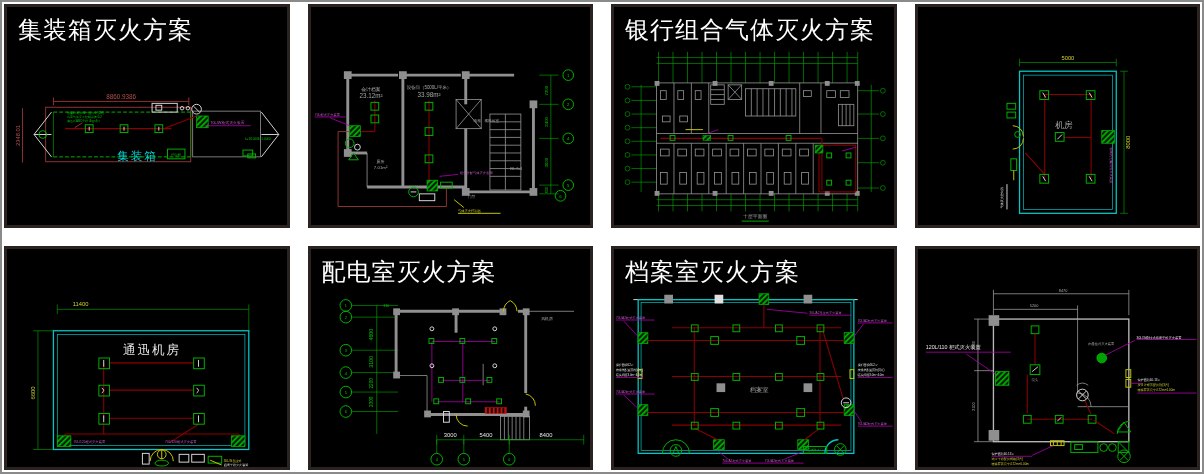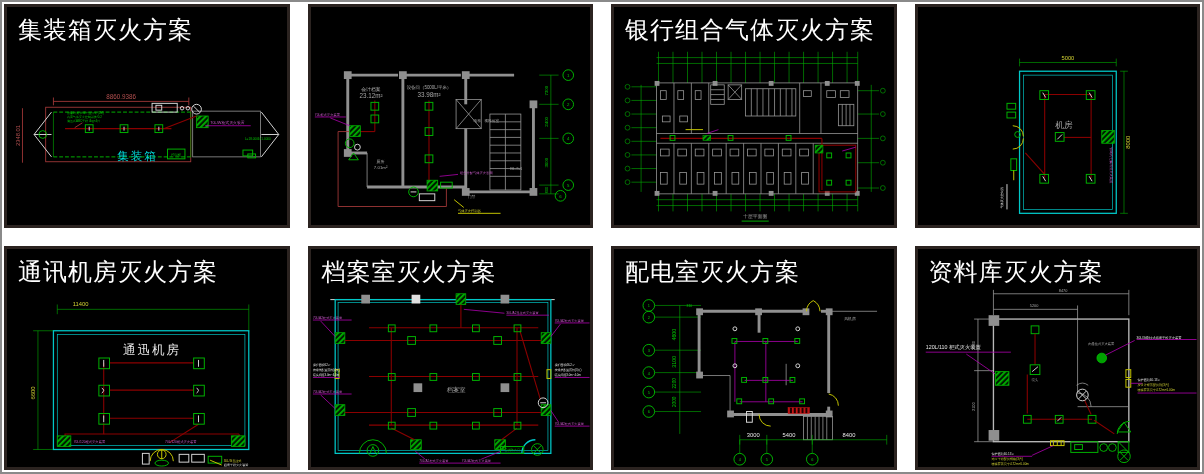--- a/index.html
+++ b/index.html
@@ -448,21 +448,20 @@
         <line x1="99" y1="168" x2="99" y2="178" class="sy" stroke-width=".6"></line>
       </g>
       <g>
         <text x="88" y="196" font-size="3.2" text-anchor="middle" class="tw" transform="rotate(-90 88 196)">气体灭火控制器</text>
         <line x1="92" y1="182" x2="92" y2="208" class="sw" stroke-width=".5"></line>
       </g>
     </svg>
   </div>
 
   <div class="panel">
-    <div class="ptitle">通讯机房灭火方案</div>
     <svg viewBox="0 0 289 224" preserveAspectRatio="none">
       <g>
         <line x1="52" y1="62" x2="250" y2="62" class="sgt"></line>
         <line x1="52" y1="57" x2="52" y2="67" class="sgt"></line>
           <line x1="250" y1="57" x2="250" y2="85" class="sgt"></line>
         <text x="68" y="59" font-size="6" class="ty">11400</text>
         <line x1="32" y1="84" x2="32" y2="206" class="sgt"></line>
         <line x1="27" y1="84" x2="48" y2="84" class="sgt"></line>
           <line x1="27" y1="206" x2="48" y2="206" class="sgt"></line>
         <text x="29" y="148" font-size="6" text-anchor="middle" class="ty" transform="rotate(-90 29 148)">6600</text>
@@ -506,20 +505,132 @@
         <path d="M148,218 a12,12 0 0 1 12,-12" class="sy" stroke-width=".8"></path>
         <path d="M172,218 a12,12 0 0 0 -12,-12" class="sy" stroke-width=".8"></path>
         <ellipse cx="160" cy="220" rx="7" ry="3" class="sg" stroke-width=".8"></ellipse>
         <rect x="178" y="211" width="10" height="8" class="sw" stroke-width=".7"></rect>
         <rect x="191" y="211" width="13" height="8" class="sw" stroke-width=".7"></rect>
         <rect x="208" y="213" width="14" height="7" class="sg" stroke-width=".8"></rect>
         <rect x="140" y="210" width="7" height="11" class="sw" stroke-width=".7"></rect>
         <line x1="210" y1="217" x2="222" y2="222" class="sy" stroke-width=".6"></line>
         <text x="224" y="219" font-size="3.2" class="ty">30L/3t悬挂式</text>
         <text x="224" y="223" font-size="3.2" class="tw">超细干粉灭火装置</text>
+      </g>
+    </svg>
+  </div>
+
+  <div class="panel">
+    <div class="ptitle">配电室灭火方案</div>
+    <svg viewBox="0 0 289 224" preserveAspectRatio="none">
+      <g>
+        <circle cx="36" cy="58" r="6" class="sg" stroke-width=".9"></circle>
+          <circle cx="36" cy="70" r="6" class="sg" stroke-width=".9"></circle>
+        <circle cx="36" cy="104" r="6" class="sg" stroke-width=".9"></circle>
+          <circle cx="36" cy="127" r="6" class="sg" stroke-width=".9"></circle>
+        <circle cx="36" cy="147" r="6" class="sg" stroke-width=".9"></circle>
+          <circle cx="36" cy="167" r="6" class="sg" stroke-width=".9"></circle>
+        <text x="36" y="60" font-size="4" text-anchor="middle" class="tg">1</text>
+        <text x="36" y="72" font-size="4" text-anchor="middle" class="tg">2</text>
+        <text x="36" y="106" font-size="4" text-anchor="middle" class="tg">3</text>
+        <text x="36" y="129" font-size="4" text-anchor="middle" class="tg">4</text>
+        <text x="36" y="149" font-size="4" text-anchor="middle" class="tg">5</text>
+        <text x="36" y="169" font-size="4" text-anchor="middle" class="tg">6</text>
+        <line x1="42" y1="58" x2="90" y2="58" class="sgt"></line>
+          <line x1="42" y1="70" x2="90" y2="70" class="sgt"></line>
+        <line x1="42" y1="104" x2="90" y2="104" class="sgt"></line>
+          <line x1="42" y1="127" x2="90" y2="127" class="sgt"></line>
+        <line x1="42" y1="147" x2="90" y2="147" class="sgt"></line>
+          <line x1="42" y1="167" x2="90" y2="167" class="sgt"></line>
+      </g>
+      <g>
+        <line x1="68" y1="58" x2="68" y2="190" class="sgt"></line>
+        <text x="75" y="60" font-size="3.5" class="tg">310</text>
+        <text x="64" y="88" font-size="5.5" text-anchor="middle" class="tg" transform="rotate(-90 64 88)">4600</text>
+        <text x="64" y="116" font-size="5.5" text-anchor="middle" class="tg" transform="rotate(-90 64 116)">3100</text>
+        <text x="64" y="138" font-size="4.8" text-anchor="middle" class="tg" transform="rotate(-90 64 138)">2200</text>
+        <text x="64" y="157" font-size="4.8" text-anchor="middle" class="tg" transform="rotate(-90 64 157)">2000</text>
+      </g>
+      <g>
+        <line x1="88" y1="64" x2="198" y2="64" class="swall"></line>
+        <line x1="214" y1="64" x2="224" y2="64" class="swall"></line>
+        <line x1="224" y1="64" x2="272" y2="64" class="swt"></line>
+        <line x1="222" y1="64" x2="222" y2="148" class="swall" stroke-width="2.4"></line>
+        <line x1="222" y1="162" x2="222" y2="170" class="swall" stroke-width="2.4"></line>
+        <line x1="120" y1="170" x2="222" y2="170" class="swall" stroke-width="2.4"></line>
+        <line x1="88" y1="64" x2="88" y2="130" class="swall"></line>
+        <line x1="88" y1="130" x2="120" y2="130" class="swt" stroke-width="1.4"></line>
+        <line x1="120" y1="130" x2="120" y2="170" class="swt" stroke-width="1.4"></line>
+        <line x1="150" y1="64" x2="150" y2="86" class="swall" stroke-width="2.2"></line>
+        <line x1="178" y1="118" x2="178" y2="140" class="swt" stroke-width="1.4"></line>
+        <rect x="85" y="61" width="7" height="7" class="fcol"></rect>
+          <rect x="146" y="61" width="7" height="7" class="fcol"></rect>
+        <rect x="195" y="61" width="7" height="7" class="fcol"></rect>
+          <rect x="219" y="61" width="7" height="7" class="fcol"></rect>
+        <rect x="85" y="126" width="7" height="7" class="fcol"></rect>
+          <rect x="117" y="166" width="7" height="7" class="fcol"></rect>
+        <rect x="219" y="166" width="7" height="7" class="fcol"></rect>
+      </g>
+      <g>
+        <path d="M199,64 a13,13 0 0 1 7,-11" class="sy" stroke-width=".9"></path>
+        <path d="M213,64 a13,13 0 0 0 -7,-11" class="sy" stroke-width=".9"></path>
+        <path d="M222,149 a12,12 0 0 1 10,12" class="sy" stroke-width=".9"></path>
+        <path d="M150,170 a12,12 0 0 0 12,12" class="sy" stroke-width=".9"></path>
+        <rect x="137" y="167" width="6" height="11" class="sw" stroke-width=".7"></rect>
+      </g>
+      <text x="238" y="73" font-size="4" class="tgy">风机房</text>
+      <g>
+        <line x1="125" y1="95" x2="190" y2="95" class="sm"></line>
+        <line x1="157" y1="95" x2="157" y2="135" class="sm"></line>
+        <line x1="135" y1="135" x2="185" y2="135" class="sm"></line>
+        <line x1="157" y1="135" x2="157" y2="157" class="sm"></line>
+        <line x1="130" y1="157" x2="195" y2="157" class="sm"></line>
+        <line x1="125" y1="95" x2="125" y2="157" class="sm" stroke-width=".6"></line>
+        <rect x="122" y="92" width="5" height="5" class="sg" stroke-width=".9"></rect>
+        <rect x="187" y="92" width="5" height="5" class="sg" stroke-width=".9"></rect>
+        <rect x="154" y="92" width="5" height="5" class="sg" stroke-width=".9"></rect>
+        <rect x="132" y="132" width="5" height="5" class="sg" stroke-width=".9"></rect>
+        <rect x="154" y="132" width="5" height="5" class="sg" stroke-width=".9"></rect>
+        <rect x="182" y="132" width="5" height="5" class="sg" stroke-width=".9"></rect>
+        <rect x="127" y="154" width="5" height="5" class="sg" stroke-width=".9"></rect>
+        <rect x="160" y="154" width="5" height="5" class="sg" stroke-width=".9"></rect>
+        <rect x="192" y="154" width="5" height="5" class="sg" stroke-width=".9"></rect>
+        <circle cx="125" cy="82" r="2" class="sw" stroke-width=".6"></circle>
+          <circle cx="190" cy="82" r="2" class="sw" stroke-width=".6"></circle>
+        <circle cx="125" cy="120" r="2" class="sw" stroke-width=".6"></circle>
+          <circle cx="190" cy="120" r="2" class="sw" stroke-width=".6"></circle>
+      </g>
+      <rect x="180" y="163" width="22" height="6" fill="url(#hr)" stroke="#cc1414" stroke-width=".6"></rect>
+      <g class="swt" stroke-width=".7">
+        <rect x="196" y="172" width="30" height="24"></rect>
+        <line x1="200" y1="172" x2="200" y2="196"></line>
+          <line x1="204" y1="172" x2="204" y2="196"></line>
+        <line x1="208" y1="172" x2="208" y2="196"></line>
+          <line x1="212" y1="172" x2="212" y2="196"></line>
+        <line x1="216" y1="172" x2="216" y2="196"></line>
+          <line x1="220" y1="172" x2="220" y2="196"></line>
+      </g>
+      <g>
+        <line x1="130" y1="196" x2="282" y2="196" class="sgt"></line>
+        <line x1="130" y1="191" x2="130" y2="201" class="sgt"></line>
+          <line x1="158" y1="191" x2="158" y2="201" class="sgt"></line>
+        <line x1="205" y1="191" x2="205" y2="201" class="sgt"></line>
+          <line x1="282" y1="191" x2="282" y2="201" class="sgt"></line>
+        <text x="144" y="193" font-size="6" text-anchor="middle" class="tw">3000</text>
+        <text x="181" y="193" font-size="6" text-anchor="middle" class="tw">5400</text>
+        <text x="243" y="193" font-size="6" text-anchor="middle" class="tw">8400</text>
+        <line x1="130" y1="196" x2="130" y2="210" class="sgt"></line>
+          <line x1="158" y1="196" x2="158" y2="210" class="sgt"></line>
+          <line x1="205" y1="196" x2="205" y2="210" class="sgt"></line>
+        <circle cx="130" cy="216" r="6" class="sg" stroke-width=".9"></circle>
+        <circle cx="158" cy="216" r="6" class="sg" stroke-width=".9"></circle>
+        <circle cx="205" cy="216" r="6" class="sg" stroke-width=".9"></circle>
+        <text x="130" y="218" font-size="4" text-anchor="middle" class="tg">4</text>
+        <text x="158" y="218" font-size="4" text-anchor="middle" class="tg">5</text>
+        <text x="205" y="218" font-size="4" text-anchor="middle" class="tg">6</text>
       </g>
     </svg>
   </div>
 
   <div class="panel">
     <div class="ptitle">档案室灭火方案</div>
     <svg viewBox="0 0 289 224" preserveAspectRatio="none">
       <g>
         <line x1="20" y1="52" x2="252" y2="52" class="sw" stroke-width="4"></line>
         <rect x="25" y="52" width="223" height="158" class="sc" stroke-width="1.2"></rect>
@@ -618,133 +729,20 @@
         <line x1="238" y1="202" x2="230" y2="210" class="sg" stroke-width=".7"></line>
         <circle cx="240" cy="158" r="5" class="sw" stroke-width=".7"></circle>
         <line x1="237" y1="158" x2="243" y2="158" class="sw" stroke-width=".6"></line>
         <rect x="196" y="203" width="24" height="7" class="sg" stroke-width=".7"></rect>
         <text x="208" y="208" font-size="3.2" text-anchor="middle" class="tg">乙级防火门</text>
       </g>
     </svg>
   </div>
 
   <div class="panel">
-    <div class="ptitle">配电室灭火方案</div>
-    <svg viewBox="0 0 289 224" preserveAspectRatio="none">
-      <g>
-        <circle cx="36" cy="58" r="6" class="sg" stroke-width=".9"></circle>
-          <circle cx="36" cy="70" r="6" class="sg" stroke-width=".9"></circle>
-        <circle cx="36" cy="104" r="6" class="sg" stroke-width=".9"></circle>
-          <circle cx="36" cy="127" r="6" class="sg" stroke-width=".9"></circle>
-        <circle cx="36" cy="147" r="6" class="sg" stroke-width=".9"></circle>
-          <circle cx="36" cy="167" r="6" class="sg" stroke-width=".9"></circle>
-        <text x="36" y="60" font-size="4" text-anchor="middle" class="tg">1</text>
-        <text x="36" y="72" font-size="4" text-anchor="middle" class="tg">2</text>
-        <text x="36" y="106" font-size="4" text-anchor="middle" class="tg">3</text>
-        <text x="36" y="129" font-size="4" text-anchor="middle" class="tg">4</text>
-        <text x="36" y="149" font-size="4" text-anchor="middle" class="tg">5</text>
-        <text x="36" y="169" font-size="4" text-anchor="middle" class="tg">6</text>
-        <line x1="42" y1="58" x2="90" y2="58" class="sgt"></line>
-          <line x1="42" y1="70" x2="90" y2="70" class="sgt"></line>
-        <line x1="42" y1="104" x2="90" y2="104" class="sgt"></line>
-          <line x1="42" y1="127" x2="90" y2="127" class="sgt"></line>
-        <line x1="42" y1="147" x2="90" y2="147" class="sgt"></line>
-          <line x1="42" y1="167" x2="90" y2="167" class="sgt"></line>
-      </g>
-      <g>
-        <line x1="68" y1="58" x2="68" y2="190" class="sgt"></line>
-        <text x="75" y="60" font-size="3.5" class="tg">310</text>
-        <text x="64" y="88" font-size="5.5" text-anchor="middle" class="tg" transform="rotate(-90 64 88)">4600</text>
-        <text x="64" y="116" font-size="5.5" text-anchor="middle" class="tg" transform="rotate(-90 64 116)">3100</text>
-        <text x="64" y="138" font-size="4.8" text-anchor="middle" class="tg" transform="rotate(-90 64 138)">2200</text>
-        <text x="64" y="157" font-size="4.8" text-anchor="middle" class="tg" transform="rotate(-90 64 157)">2000</text>
-      </g>
-      <g>
-        <line x1="88" y1="64" x2="198" y2="64" class="swall"></line>
-        <line x1="214" y1="64" x2="224" y2="64" class="swall"></line>
-        <line x1="224" y1="64" x2="272" y2="64" class="swt"></line>
-        <line x1="222" y1="64" x2="222" y2="148" class="swall" stroke-width="2.4"></line>
-        <line x1="222" y1="162" x2="222" y2="170" class="swall" stroke-width="2.4"></line>
-        <line x1="120" y1="170" x2="222" y2="170" class="swall" stroke-width="2.4"></line>
-        <line x1="88" y1="64" x2="88" y2="130" class="swall"></line>
-        <line x1="88" y1="130" x2="120" y2="130" class="swt" stroke-width="1.4"></line>
-        <line x1="120" y1="130" x2="120" y2="170" class="swt" stroke-width="1.4"></line>
-        <line x1="150" y1="64" x2="150" y2="86" class="swall" stroke-width="2.2"></line>
-        <line x1="178" y1="118" x2="178" y2="140" class="swt" stroke-width="1.4"></line>
-        <rect x="85" y="61" width="7" height="7" class="fcol"></rect>
-          <rect x="146" y="61" width="7" height="7" class="fcol"></rect>
-        <rect x="195" y="61" width="7" height="7" class="fcol"></rect>
-          <rect x="219" y="61" width="7" height="7" class="fcol"></rect>
-        <rect x="85" y="126" width="7" height="7" class="fcol"></rect>
-          <rect x="117" y="166" width="7" height="7" class="fcol"></rect>
-        <rect x="219" y="166" width="7" height="7" class="fcol"></rect>
-      </g>
-      <g>
-        <path d="M199,64 a13,13 0 0 1 7,-11" class="sy" stroke-width=".9"></path>
-        <path d="M213,64 a13,13 0 0 0 -7,-11" class="sy" stroke-width=".9"></path>
-        <path d="M222,149 a12,12 0 0 1 10,12" class="sy" stroke-width=".9"></path>
-        <path d="M150,170 a12,12 0 0 0 12,12" class="sy" stroke-width=".9"></path>
-        <rect x="137" y="167" width="6" height="11" class="sw" stroke-width=".7"></rect>
-      </g>
-      <text x="238" y="73" font-size="4" class="tgy">风机房</text>
-      <g>
-        <line x1="125" y1="95" x2="190" y2="95" class="sm"></line>
-        <line x1="157" y1="95" x2="157" y2="135" class="sm"></line>
-        <line x1="135" y1="135" x2="185" y2="135" class="sm"></line>
-        <line x1="157" y1="135" x2="157" y2="157" class="sm"></line>
-        <line x1="130" y1="157" x2="195" y2="157" class="sm"></line>
-        <line x1="125" y1="95" x2="125" y2="157" class="sm" stroke-width=".6"></line>
-        <rect x="122" y="92" width="5" height="5" class="sg" stroke-width=".9"></rect>
-        <rect x="187" y="92" width="5" height="5" class="sg" stroke-width=".9"></rect>
-        <rect x="154" y="92" width="5" height="5" class="sg" stroke-width=".9"></rect>
-        <rect x="132" y="132" width="5" height="5" class="sg" stroke-width=".9"></rect>
-        <rect x="154" y="132" width="5" height="5" class="sg" stroke-width=".9"></rect>
-        <rect x="182" y="132" width="5" height="5" class="sg" stroke-width=".9"></rect>
-        <rect x="127" y="154" width="5" height="5" class="sg" stroke-width=".9"></rect>
-        <rect x="160" y="154" width="5" height="5" class="sg" stroke-width=".9"></rect>
-        <rect x="192" y="154" width="5" height="5" class="sg" stroke-width=".9"></rect>
-        <circle cx="125" cy="82" r="2" class="sw" stroke-width=".6"></circle>
-          <circle cx="190" cy="82" r="2" class="sw" stroke-width=".6"></circle>
-        <circle cx="125" cy="120" r="2" class="sw" stroke-width=".6"></circle>
-          <circle cx="190" cy="120" r="2" class="sw" stroke-width=".6"></circle>
-      </g>
-      <rect x="180" y="163" width="22" height="6" fill="url(#hr)" stroke="#cc1414" stroke-width=".6"></rect>
-      <g class="swt" stroke-width=".7">
-        <rect x="196" y="172" width="30" height="24"></rect>
-        <line x1="200" y1="172" x2="200" y2="196"></line>
-          <line x1="204" y1="172" x2="204" y2="196"></line>
-        <line x1="208" y1="172" x2="208" y2="196"></line>
-          <line x1="212" y1="172" x2="212" y2="196"></line>
-        <line x1="216" y1="172" x2="216" y2="196"></line>
-          <line x1="220" y1="172" x2="220" y2="196"></line>
-      </g>
-      <g>
-        <line x1="130" y1="196" x2="282" y2="196" class="sgt"></line>
-        <line x1="130" y1="191" x2="130" y2="201" class="sgt"></line>
-          <line x1="158" y1="191" x2="158" y2="201" class="sgt"></line>
-        <line x1="205" y1="191" x2="205" y2="201" class="sgt"></line>
-          <line x1="282" y1="191" x2="282" y2="201" class="sgt"></line>
-        <text x="144" y="193" font-size="6" text-anchor="middle" class="tw">3000</text>
-        <text x="181" y="193" font-size="6" text-anchor="middle" class="tw">5400</text>
-        <text x="243" y="193" font-size="6" text-anchor="middle" class="tw">8400</text>
-        <line x1="130" y1="196" x2="130" y2="210" class="sgt"></line>
-          <line x1="158" y1="196" x2="158" y2="210" class="sgt"></line>
-          <line x1="205" y1="196" x2="205" y2="210" class="sgt"></line>
-        <circle cx="130" cy="216" r="6" class="sg" stroke-width=".9"></circle>
-        <circle cx="158" cy="216" r="6" class="sg" stroke-width=".9"></circle>
-        <circle cx="205" cy="216" r="6" class="sg" stroke-width=".9"></circle>
-        <text x="130" y="218" font-size="4" text-anchor="middle" class="tg">4</text>
-        <text x="158" y="218" font-size="4" text-anchor="middle" class="tg">5</text>
-        <text x="205" y="218" font-size="4" text-anchor="middle" class="tg">6</text>
-      </g>
-    </svg>
-  </div>
-
-  <div class="panel">
-    <div class="ptitle">资料库灭火方案</div>
     <svg viewBox="0 0 289 224" preserveAspectRatio="none">
       <g>
         <line x1="78" y1="46" x2="218" y2="46" class="swt" stroke-width=".6"></line>
         <line x1="78" y1="42" x2="78" y2="68" class="swt" stroke-width=".6"></line>
           <line x1="218" y1="42" x2="218" y2="68" class="swt" stroke-width=".6"></line>
         <text x="150" y="44" font-size="4" text-anchor="middle" class="tgy">8470</text>
         <line x1="78" y1="62" x2="165" y2="62" class="swt" stroke-width=".6"></line>
         <line x1="165" y1="58" x2="165" y2="72" class="swt" stroke-width=".6"></line>
         <text x="120" y="60" font-size="4" text-anchor="middle" class="tgy">5200</text>
         <line x1="62" y1="72" x2="62" y2="198" class="swt" stroke-width=".6"></line>

